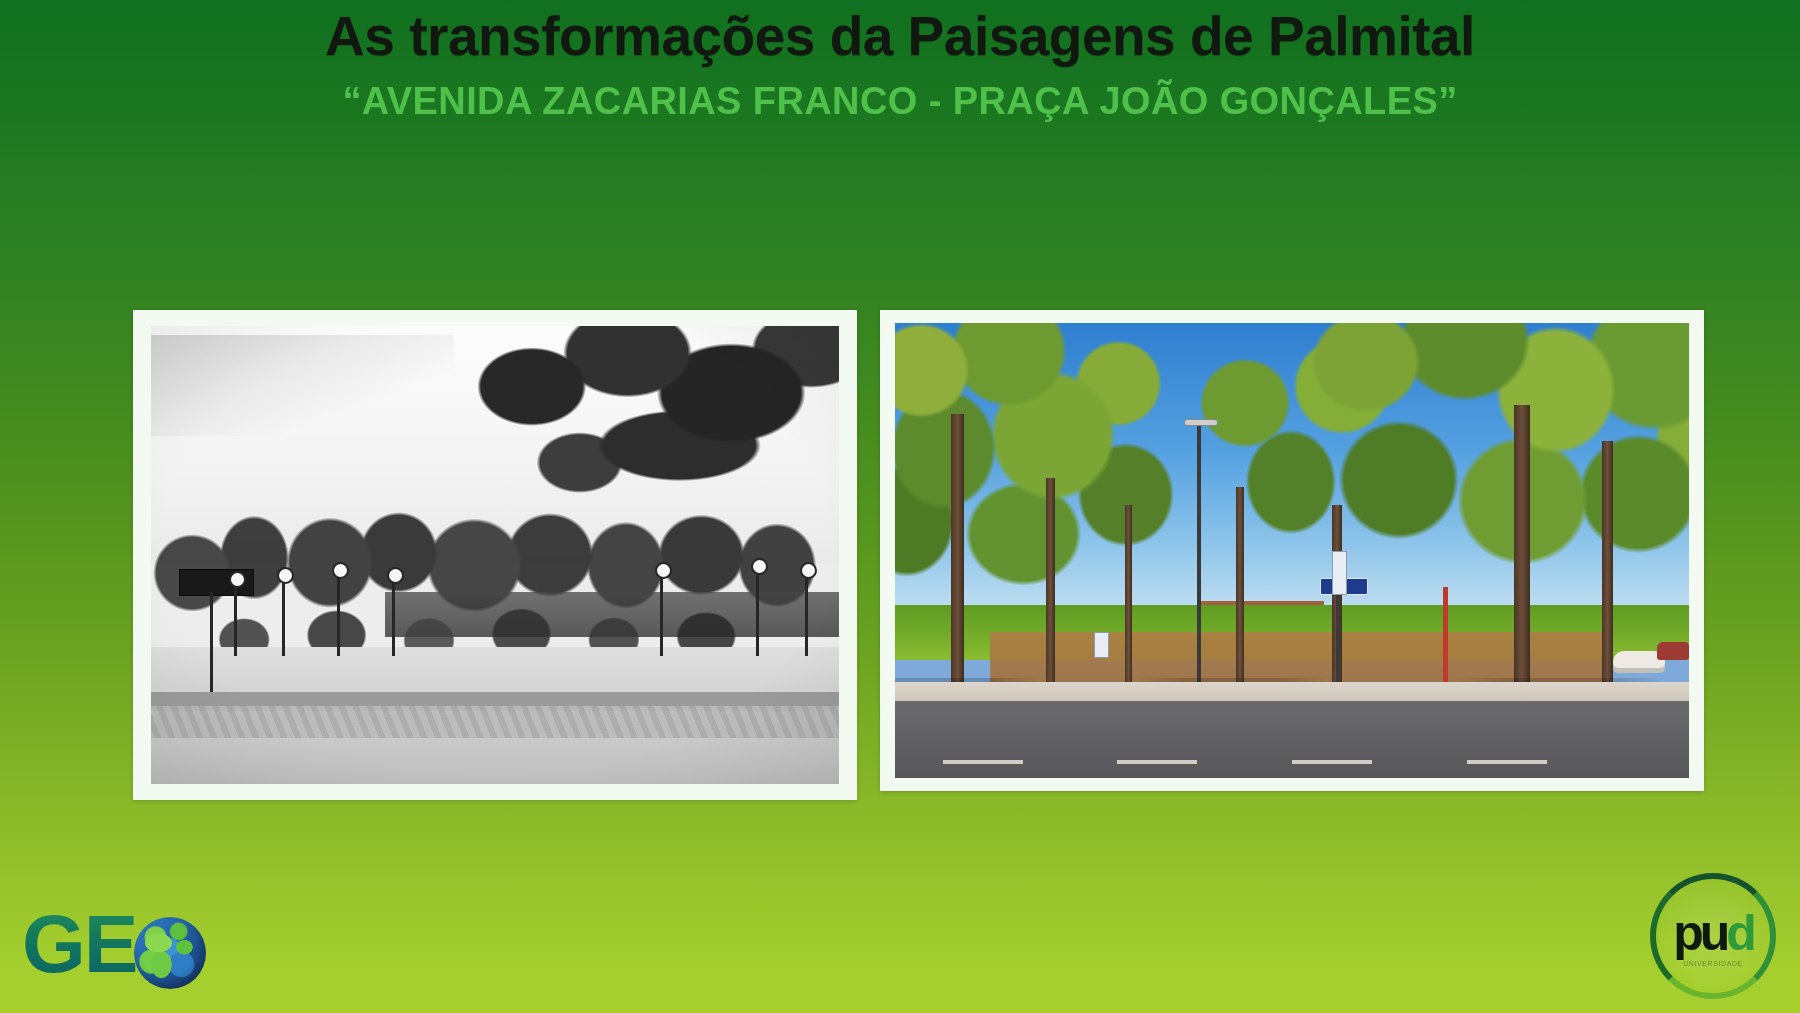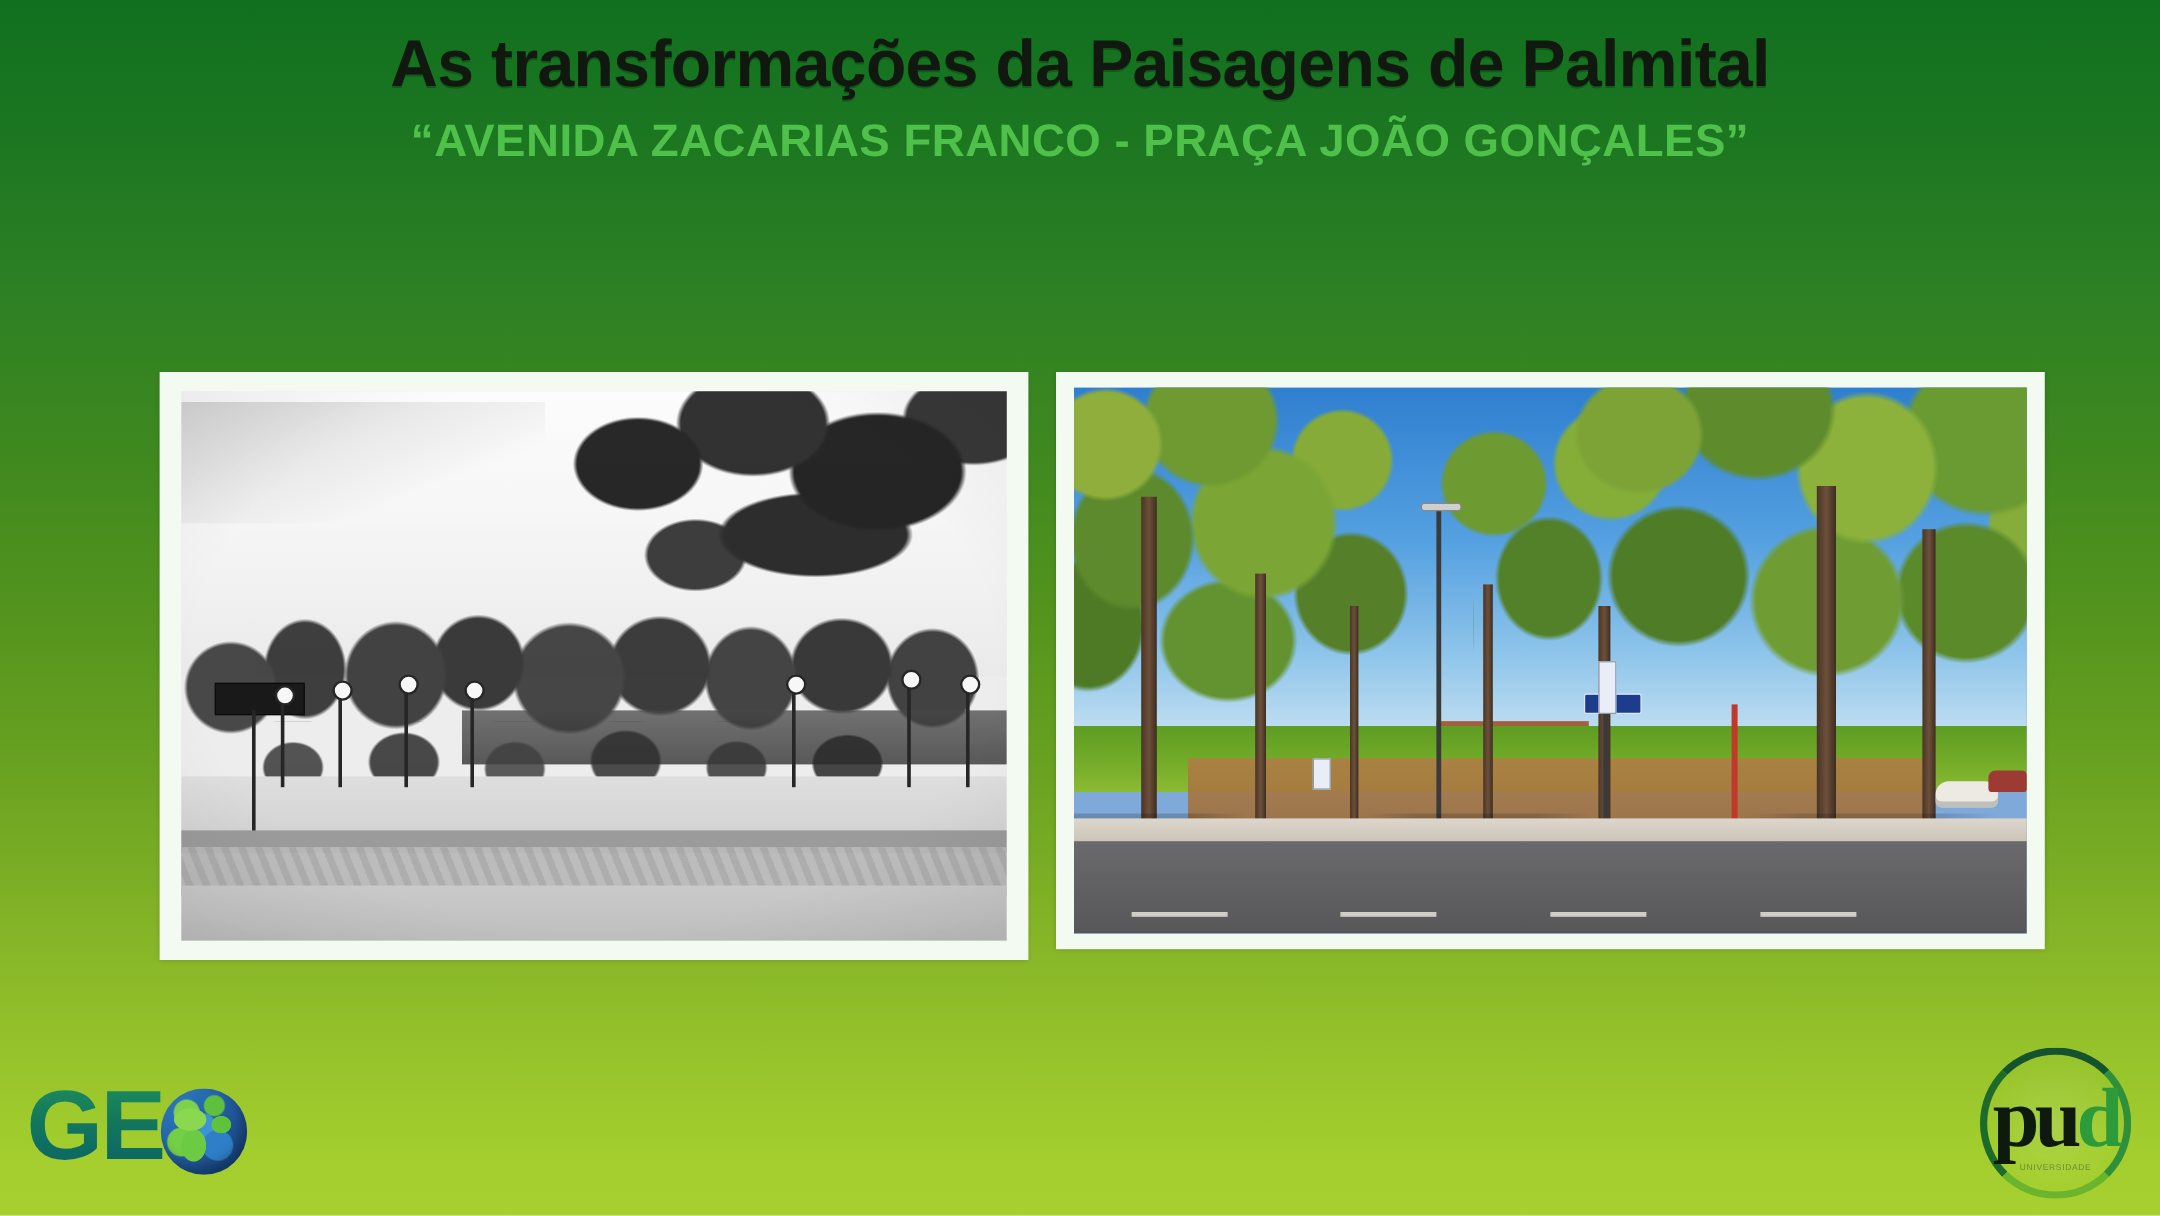--- a/index.html
+++ b/index.html
@@ -15,21 +15,21 @@
       #56951e 52%,
       #6ba321 64%,
       #83b327 76%,
       #95c22b 86%,
       #a3ce2e 95%,
       #a7d02f 100%);
     position:relative;
   }
 
   
-  .title-block { position:absolute; left:0; top:6px; width:1800px; text-align:center;margin-top:17px; }
+  .title-block { position:absolute; left:0; top:6px; width:1800px; text-align:center; }
   .main-title {
     font-size:55px; font-weight:bold; letter-spacing:-0.5px;
     color:#101810; line-height:1.12;
     text-shadow:0 1px 0 rgba(0,0,0,.22);
   }
   .sub-title {
     margin-top:12px;
     font-size:38px; font-weight:bold; letter-spacing:0.4px;
     color:#4fc04a; line-height:1.15;
   }
@@ -227,21 +227,21 @@
     background:#2e77c4; border-radius:3px 3px 0 0;
   }
   .cp .shadow-band {
     position:absolute; left:0; top:78%; width:100%; height:10%;
     background:linear-gradient(100deg, rgba(0,0,0,.18) 0 12%, rgba(0,0,0,0) 18% 30%, rgba(0,0,0,.16) 36% 48%, rgba(0,0,0,0) 54% 70%, rgba(0,0,0,.15) 76% 90%, rgba(0,0,0,0) 96%);
   }
 
   
   .geornal {
     position:absolute; left:22px; bottom:28px;
-    display:flex; align-items:center; height:92px;
+    display:flex; align-items:flex-end; height:92px;
   }
   .geornal .word {
     font-size:82px; font-weight:bold; letter-spacing:-2px; line-height:1;
     background:linear-gradient(180deg,#1f8f5e 0%,#14795b 40%,#0e6d63 70%,#10635e 100%);
     -webkit-background-clip:text; background-clip:text; color:transparent;
     display:flex; align-items:center;
   }
   .globe {
     width:72px; height:72px; border-radius:50%;
     margin:0 -2px; position:relative; top:4px; flex:0 0 auto;
@@ -265,22 +265,22 @@
   
   .monogram {
     position:absolute; right:24px; bottom:14px;
     width:126px; height:126px; border-radius:50%;
     border:6px solid; border-color:#14532d #2f8f3a #6ab42e #1d6b2a;
     display:flex; flex-direction:column;
     align-items:center; justify-content:center;
     background:radial-gradient(circle at 50% 50%, rgba(255,255,255,.12), rgba(255,255,255,0) 70%);
   }
   .monogram .mg-letters {
-    font-family:Liberation Serif, serif;
-    font-size:70px; font-weight:bold; line-height:1;
+    font-family:Liberation Sans, sans-serif;
+    font-size:50px; font-weight:bold; line-height:1;
     letter-spacing:-4px; color:#0f1a0f;
     position:relative; top:2px;
   }
   .monogram .mg-letters .accent { color:#2e9b3a; }
   .monogram .mg-sub {
     font-size:7px; letter-spacing:.6px; color:#35502f;
     margin-top:4px; opacity:.55; white-space:nowrap;
   }
 </style>
 </head>

